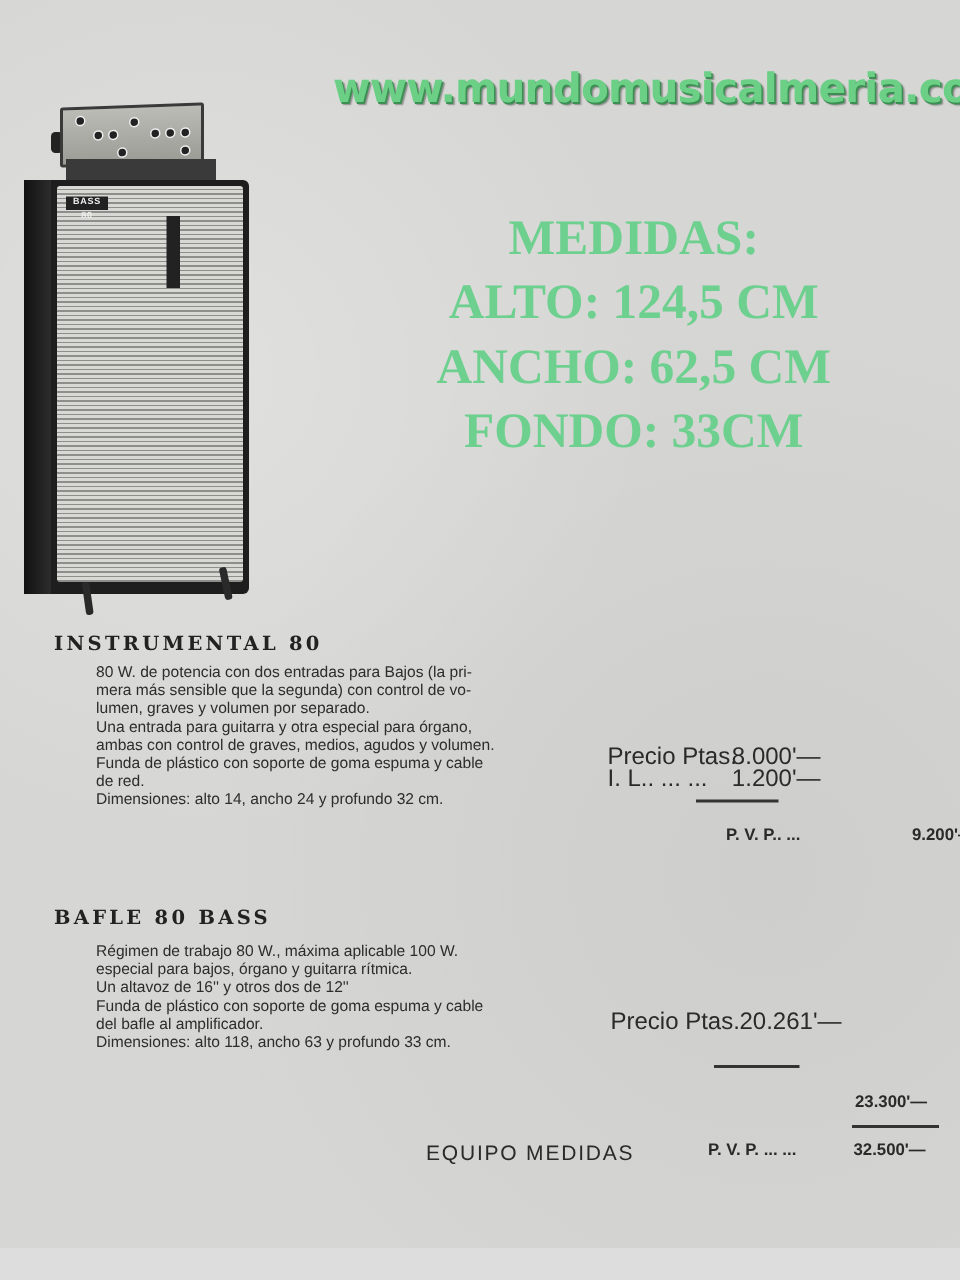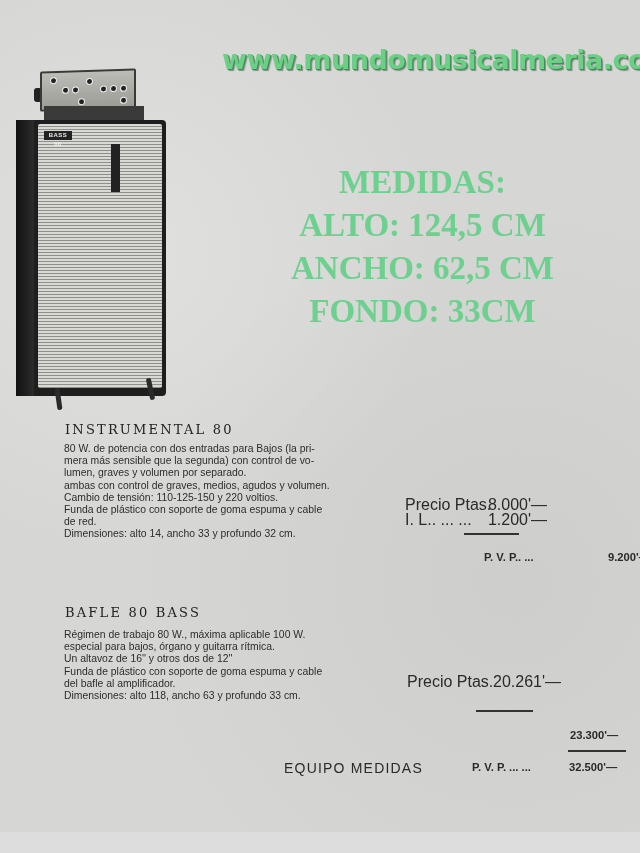--- a/index.html
+++ b/index.html
@@ -34,21 +34,20 @@
       white-space: nowrap;
     }
     .medidas {
       position: absolute; left: 280px; top: 138px; width: 285px;
       text-align: center;
       font-family: "Liberation Serif", serif;
       font-weight: bold;
       color: #6ed08f;
       font-size: 33px;
       line-height: 43px;
-      margin-top: 23px;
     }
     .medidas div { white-space: nowrap; }
 
     
     .amp { position: absolute; left: 14px; top: 66px; width: 160px; height: 350px; }
     .amp-head {
       position: absolute; left: 26px; top: 4px; width: 92px; height: 36px;
       background: linear-gradient(#bcbcb6, #9c9c96);
       border: 2px solid #3a3a3a; border-radius: 2px;
       transform: skewY(-2deg);
@@ -86,26 +85,25 @@
     }
     .badge-vertical {
       position: absolute; left: 95px; top: 24px; width: 9px; height: 48px;
       background: #222;
     }
     .leg { position: absolute; width: 5px; height: 22px; background: #2a2a2a; border-radius: 2px; }
 
     .section-title {
       position: absolute;
       font-family: "DejaVu Serif", serif;
-      font-weight: normal;
+      font-weight: bold;
       font-size: 13px;
       letter-spacing: 2.2px;
       color: #222;
       white-space: nowrap;
-      margin-left: 29px;
     }
     .desc {
       position: absolute;
       font-size: 10.4px;
       line-height: 12.2px;
       color: #2d2d2d;
     }
     .desc div { white-space: nowrap; margin-left: 28px; }
 
     .price-block {
@@ -165,25 +163,25 @@
     </div>
     <div class="leg" style="left:42px;top:322px;transform:rotate(-8deg)"></div>
     <div class="leg" style="left:134px;top:312px;transform:rotate(-12deg)"></div>
   </div>
 
   <div class="section-title" style="left:36px;top:422px">INSTRUMENTAL 80</div>
   <div class="desc" style="left:36px;top:443px">
     <div>80 W. de potencia con dos entradas para Bajos (la pri-</div>
     <div>mera más sensible que la segunda) con control de vo-</div>
     <div>lumen, graves y volumen por separado.</div>
+    <div>Una entrada para guitarra y otra especial para órgano,</div>
     <div>ambas con control de graves, medios, agudos y volumen.</div>
-    <div>Cambio de tensión: 110-125-150 y 220 voltios.</div>
     <div>Funda de plástico con soporte de goma espuma y cable</div>
     <div>de red.</div>
-    <div>Dimensiones: alto 14, ancho 33 y profundo 32 cm.</div>
+    <div>Dimensiones: alto 14, ancho 24 y profundo 32 cm.</div>
   </div>
 
   <div class="price-block" style="left:377px;top:496px;width:142px">
     <div class="price-row">
       <span class="lbl">Precio  Ptas.</span>
       <span class="val">8.000'—</span>
     </div>
     <div class="price-row">
       <span class="lbl">I. L.. ... ...</span>
       <span class="val">1.200'—</span>

